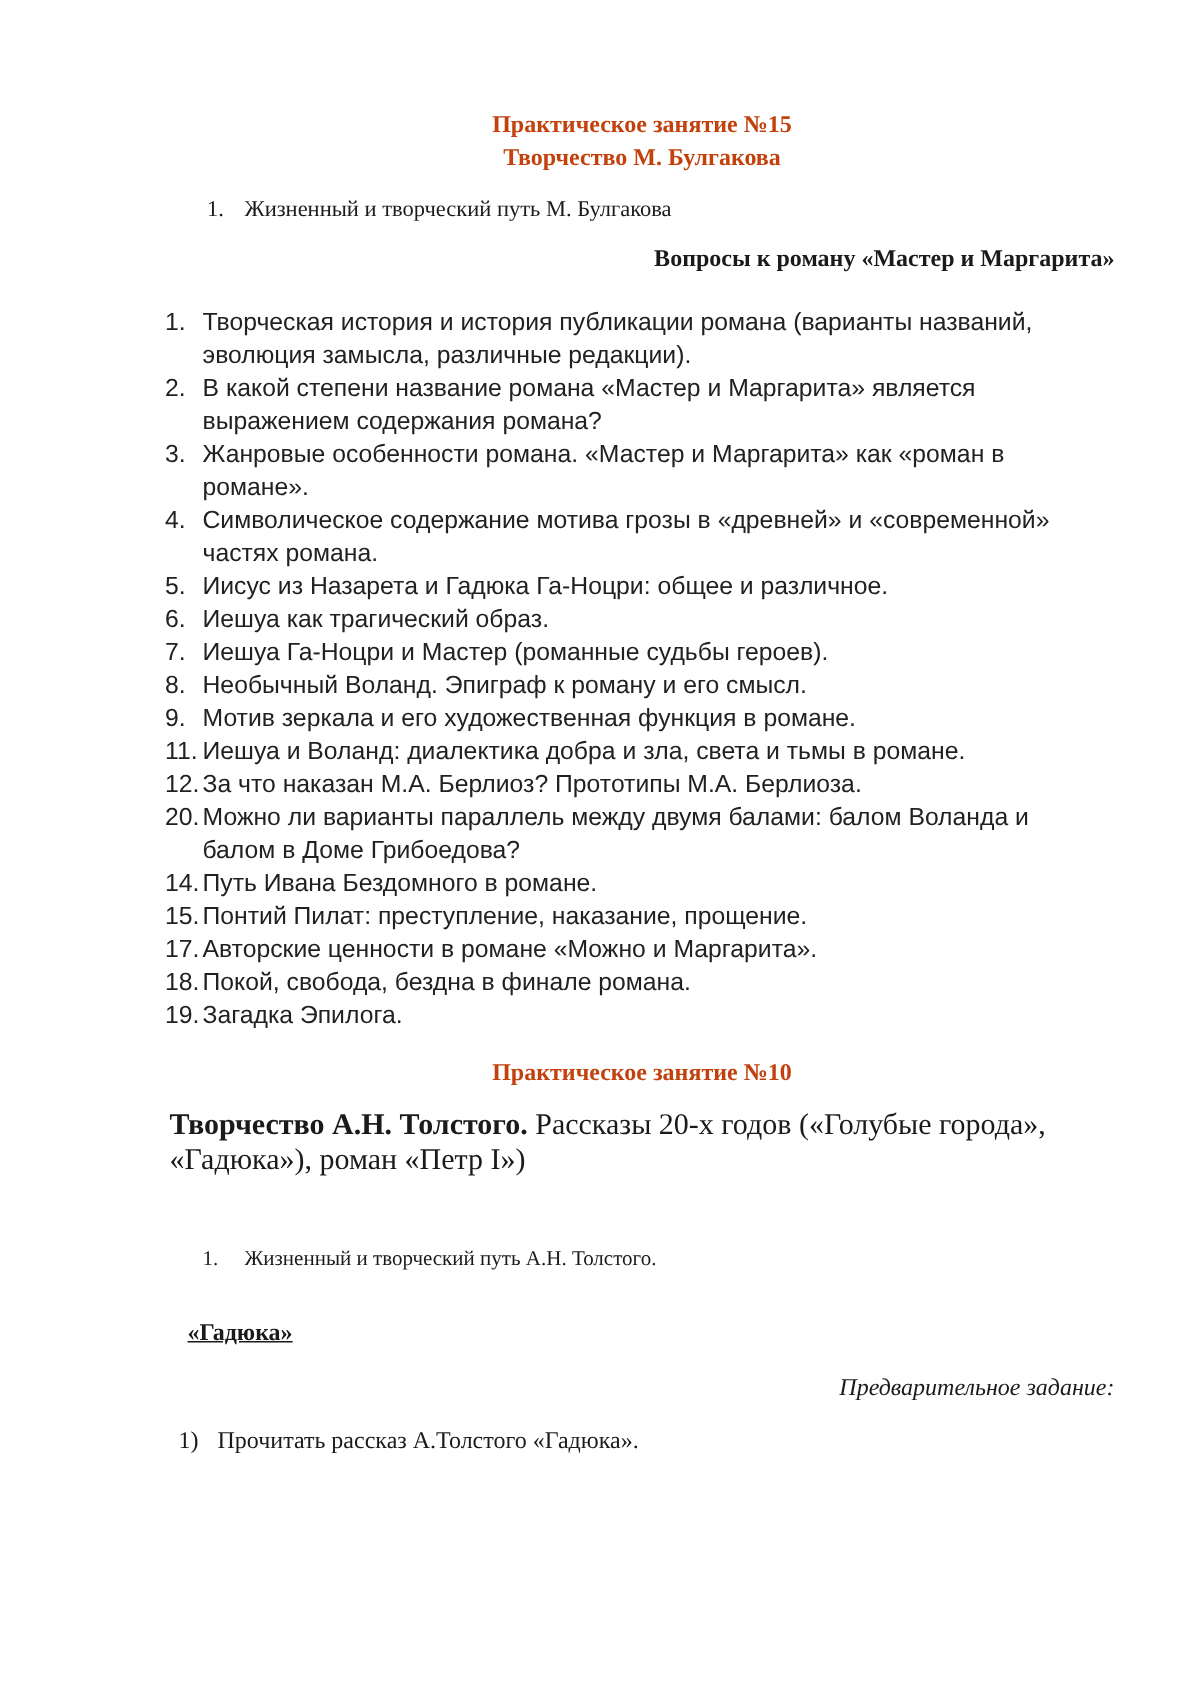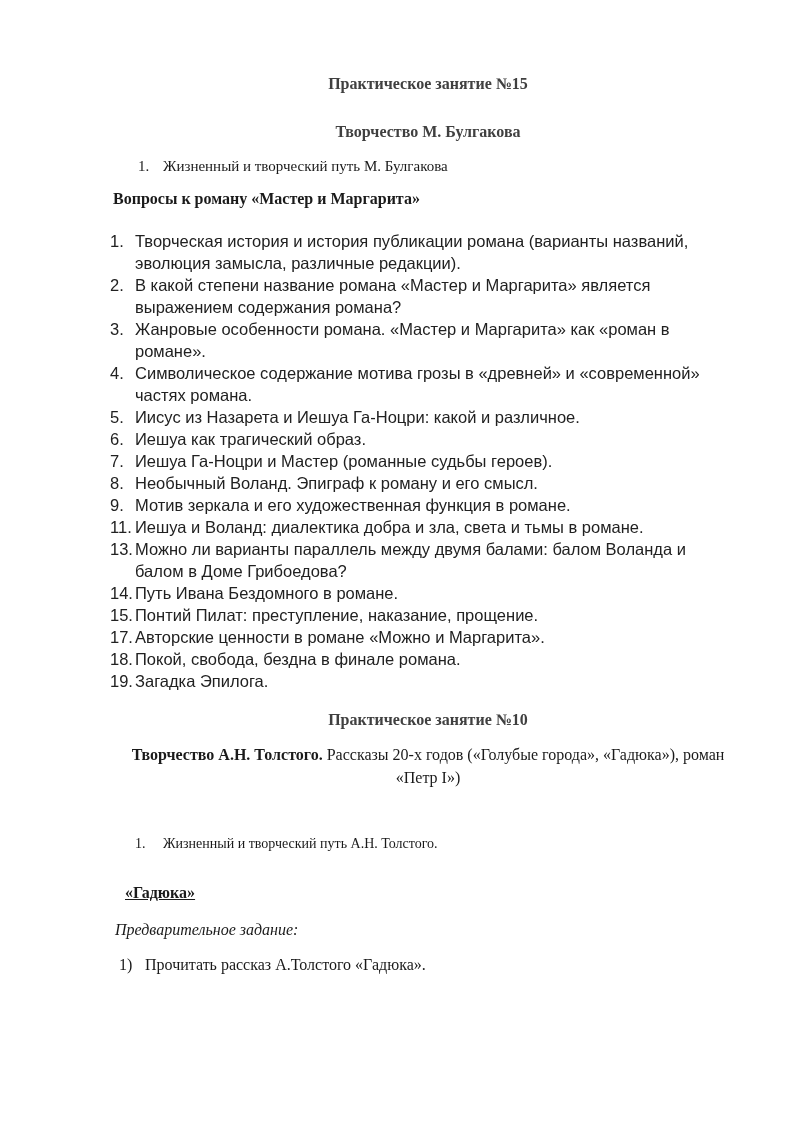--- a/index.html
+++ b/index.html
@@ -22,42 +22,43 @@
     color: #1a1a1a;
   }
   .serif  { font-family: "Liberation Serif", "DejaVu Serif", serif; }
   .sans   { font-family: "Liberation Sans", "DejaVu Sans", sans-serif; }
 
   .h-center {
     text-align: center;
     font-size: 16px;
     font-weight: bold;
     line-height: 20px;
-    color: #404040;
+    color: #c2410c;
   }
-  .sub15 { margin-top: 28px; }
+  .sub15 { margin-top: 2px; }
 
   .intro-item {
     position: relative;
     margin-top: 14px;
     font-size: 15px;
     line-height: 20px;
     padding-left: 50px;
   }
   .intro-item .num {
     position: absolute;
     left: 25px;
     top: 0;
   }
 
   .questions-heading {
     margin-top: 13px;
     font-size: 16px;
     font-weight: bold;
     line-height: 20px;
+    text-align: right;
   }
 
   ol.questions {
     margin: 21px 0 0 -3px;
     padding: 0;
     list-style: none;
     width: 610px;
     font-size: 16.5px;
     line-height: 22px;
     color: #212121;
@@ -69,22 +70,22 @@
   ol.questions .num {
     position: absolute;
     left: 0;
     top: 0;
   }
 
   .h16 { margin-top: 18px; }
 
   .subtitle16 {
     margin-top: 13px;
-    text-align: center;
-    font-size: 16px;
+    text-align: left;
+    font-size: 20px;
     line-height: 23px;
     width: 630px;
   }
   .subtitle16 .lead { font-weight: bold; }
 
   .intro-item-16 {
     position: relative;
     margin-top: 45px;
     font-size: 14px;
     line-height: 19px;
@@ -104,20 +105,21 @@
     line-height: 20px;
     text-decoration: underline;
   }
 
   .pretask-heading {
     margin-top: 17px;
     margin-left: 2px;
     font-size: 16px;
     font-style: italic;
     line-height: 20px;
+    text-align: right;
   }
 
   .task-item {
     position: relative;
     margin-top: 15px;
     font-size: 16px;
     line-height: 20px;
     padding-left: 32px;
   }
   .task-item .num {
@@ -140,27 +142,28 @@
     <span>Жизненный и творческий путь М. Булгакова</span>
   </div>
 
   <div class="questions-heading serif">Вопросы к роману «Мастер и Маргарита»</div>
 
   <ol class="questions sans">
     <li><span class="num">1.</span><span>Творческая история и история публикации романа (варианты названий, эволюция замысла, различные редакции).</span></li>
     <li><span class="num">2.</span><span>В какой степени название романа «Мастер и Маргарита» является выражением содержания романа?</span></li>
     <li><span class="num">3.</span><span>Жанровые особенности романа. «Мастер и Маргарита» как «роман в романе».</span></li>
     <li><span class="num">4.</span><span>Символическое содержание мотива грозы в «древней» и «современной» частях романа.</span></li>
-    <li><span class="num">5.</span><span>Иисус из Назарета и Иешуа Га-Ноцри: какой и различное.</span></li>
+    <li><span class="num">5.</span><span>Иисус из Назарета и Гадюка Га-Ноцри: общее и различное.</span></li>
     <li><span class="num">6.</span><span>Иешуа как трагический образ.</span></li>
     <li><span class="num">7.</span><span>Иешуа Га-Ноцри и Мастер (романные судьбы героев).</span></li>
     <li><span class="num">8.</span><span>Необычный Воланд. Эпиграф к роману и его смысл.</span></li>
     <li><span class="num">9.</span><span>Мотив зеркала и его художественная функция в романе.</span></li>
     <li><span class="num">11.</span><span>Иешуа и Воланд: диалектика добра и зла, света и тьмы в романе.</span></li>
-    <li><span class="num">13.</span><span>Можно ли варианты параллель между двумя балами: балом Воланда и балом в Доме Грибоедова?</span></li>
+    <li><span class="num">12.</span><span>За что наказан М.А. Берлиоз? Прототипы М.А. Берлиоза.</span></li>
+    <li><span class="num">20.</span><span>Можно ли варианты параллель между двумя балами: балом Воланда и балом в Доме Грибоедова?</span></li>
     <li><span class="num">14.</span><span>Путь Ивана Бездомного в романе.</span></li>
     <li><span class="num">15.</span><span>Понтий Пилат: преступление, наказание, прощение.</span></li>
     <li><span class="num">17.</span><span>Авторские ценности в романе «Можно и Маргарита».</span></li>
     <li><span class="num">18.</span><span>Покой, свобода, бездна в финале романа.</span></li>
     <li><span class="num">19.</span><span>Загадка Эпилога.</span></li>
   </ol>
 
   <div class="h-center serif h16">Практическое занятие №10</div>
 
   <div class="subtitle16 serif">

